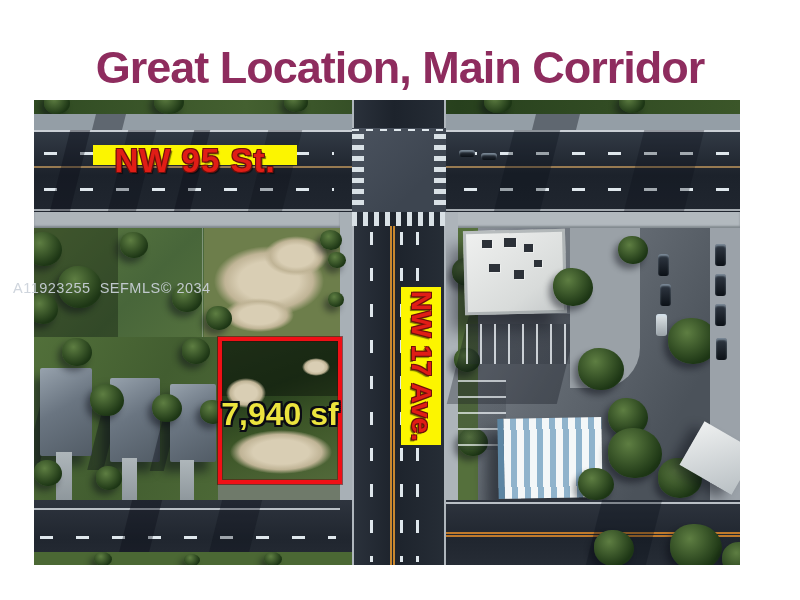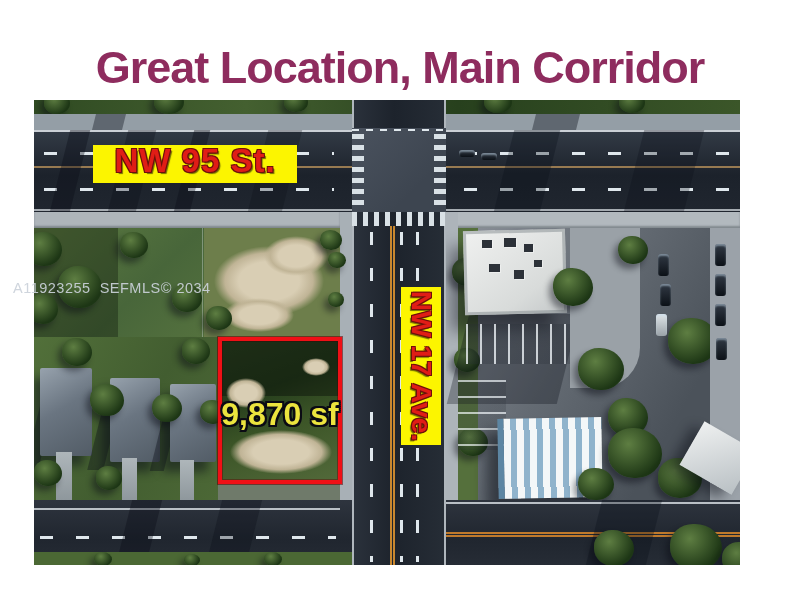--- a/index.html
+++ b/index.html
@@ -39,21 +39,21 @@
     box-shadow:-8px 10px 10px rgba(10,14,24,.5);}
   .drive{position:absolute;background:linear-gradient(180deg,#aeb6ba,#8d969b);}
   .sand{position:absolute;border-radius:50%;
     background:radial-gradient(closest-side,#d9ceb4 55%,#c0b496 80%,rgba(192,180,150,0) 100%);}
   
   .street-label{
     position:absolute;background:#fcf500;color:#e01d16;font-weight:bold;
     text-align:center;white-space:nowrap;
     text-shadow:1px 1px 0 #6d100c,-1px -1px 0 #6d100c,1px -1px 0 #6d100c,-1px 1px 0 #6d100c,2px 2px 1px rgba(0,0,0,.55);
   }
-  .label-h{left:59px;top:45px;width:204px;height:38px;font-size:33px;line-height:31px;letter-spacing:1px;}
+  .label-h{left:59px;top:45px;width:204px;height:20px;font-size:33px;line-height:31px;letter-spacing:1px;}
   .label-v{left:308px;top:246px;width:158px;height:40px;font-size:28px;line-height:40px;transform:rotate(90deg);}
   
   .lot{
     position:absolute;left:184px;top:237px;width:124px;height:147px;box-sizing:border-box;
     border:4px solid #ef1016;box-shadow:0 0 0 1px rgba(96,0,0,.55),inset 0 0 0 1px rgba(96,0,0,.4);
     background:linear-gradient(160deg,#2f4722 0%,#253d1c 35%,#3c5527 60%,#52693a 100%);
   }
   .lot-size{
     position:absolute;left:176px;top:296px;width:140px;text-align:center;white-space:nowrap;
     font-size:32px;font-weight:bold;color:#ece43e;
@@ -204,20 +204,20 @@
   <div class="abs" style="left:318px;top:29px;width:94px;height:2px;background:repeating-linear-gradient(90deg,#dfe7ec 0 7px,transparent 7px 14px);"></div>
   <div class="cwv" style="left:318px;top:34px;width:12px;height:72px;"></div>
   <div class="cwv" style="left:400px;top:34px;width:12px;height:72px;"></div>
   <div class="cwh" style="left:318px;top:112px;width:94px;height:14px;"></div>
 
   <div class="lot"></div>
   <div class="abs" style="left:188px;top:241px;width:116px;height:55px;background:rgba(6,12,6,.42);"></div>
   <div class="sand" style="left:196px;top:330px;width:102px;height:44px;"></div>
   <div class="sand" style="left:192px;top:278px;width:40px;height:30px;"></div>
   <div class="sand" style="left:268px;top:258px;width:28px;height:18px;"></div>
-  <div class="lot-size">9,870 sf</div>
+  <div class="lot-size">7,940 sf</div>
 
   <div class="street-label label-h">NW 95 St.</div>
   <div class="street-label label-v">NW 17 Ave.</div>
 
 </div>
 
 <div class="watermark">A11923255  SEFMLS© 2034</div>
 
 </body></html>

